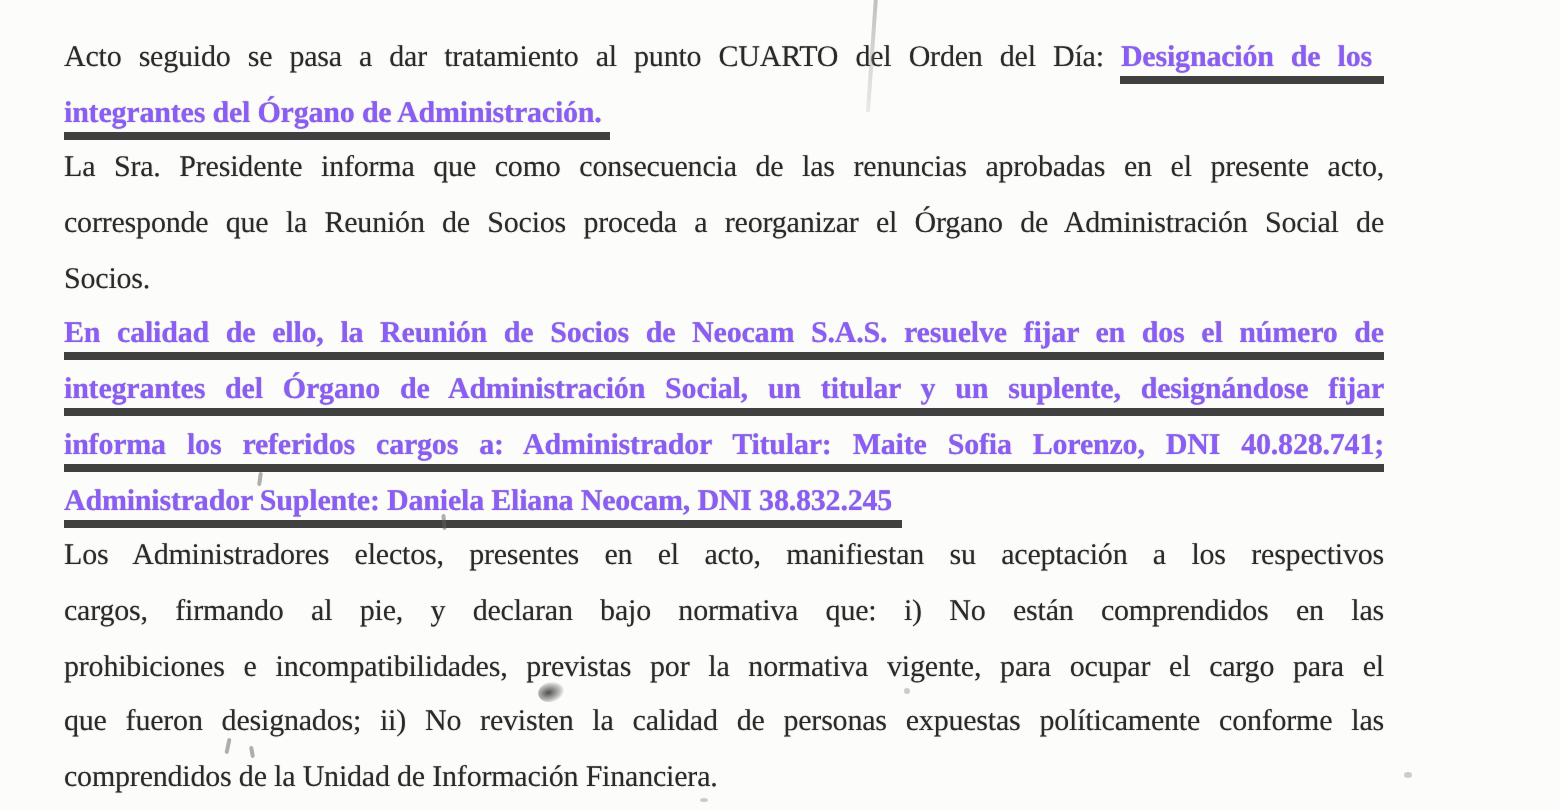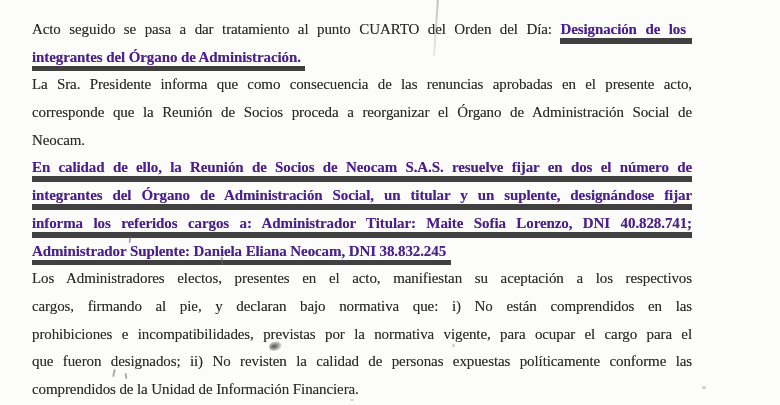--- a/index.html
+++ b/index.html
@@ -34,22 +34,22 @@
   .line.j::after {
     content: "";
     display: inline-block;
     width: 100%;
     height: 0;
     vertical-align: top;
   }
   .seg-normal { font-weight: normal; margin-top: 29px; }
   .seg-bold-underline {
     font-weight: bold;
-    color: #4c1d95;
-    border-bottom: 6px solid #404040;
+    color: #8b5cf6;
+    border-bottom: 4px solid #404040;
     padding-bottom: 1px;
   }
   .artifact { position: absolute; pointer-events: none; }
   .art-crease-line {
     background: linear-gradient(to bottom, rgba(120,120,120,0.45), rgba(160,160,160,0.2));
   }
   .art-ink-smudge {
     background: radial-gradient(ellipse at 40% 50%, rgba(35,35,35,0.8) 0%, rgba(70,70,70,0.3) 55%, rgba(0,0,0,0) 75%);
     border-radius: 50%;
   }
@@ -64,21 +64,21 @@
 </style>
 </head>
 <body>
 
 <div class="page">
   <div>
       <div class="line j"><span class="seg-normal">Acto seguido se pasa a dar tratamiento al punto CUARTO del Orden del Día: </span><span class="seg-bold-underline" style="padding-right: 6px;">Designación de los</span></div>
       <div class="line"><span class="seg-bold-underline" style="padding-right: 4px;">integrantes del Órgano de Administración.</span></div>
       <div class="line j"><span class="seg-normal">La Sra. Presidente informa que como consecuencia de las renuncias aprobadas en el presente acto,</span></div>
       <div class="line j"><span class="seg-normal">corresponde que la Reunión de Socios proceda a reorganizar el Órgano de Administración Social de</span></div>
-      <div class="line"><span class="seg-normal">Neocam.</span></div>
+      <div class="line"><span class="seg-normal">Socios.</span></div>
       <div class="line j"><span class="seg-bold-underline">En calidad de ello, la Reunión de Socios de Neocam S.A.S. resuelve fijar en dos el número de</span></div>
       <div class="line j"><span class="seg-bold-underline">integrantes del Órgano de Administración Social, un titular y un suplente, designándose fijar</span></div>
       <div class="line j"><span class="seg-bold-underline">informa los referidos cargos a: Administrador Titular: Maite Sofia Lorenzo, DNI 40.828.741;</span></div>
       <div class="line"><span class="seg-bold-underline" style="padding-right: 5px;">Administrador Suplente: Daniela Eliana Neocam, DNI 38.832.245</span></div>
       <div class="line j"><span class="seg-normal">Los Administradores electos, presentes en el acto, manifiestan su aceptación a los respectivos</span></div>
       <div class="line j"><span class="seg-normal">cargos, firmando al pie, y declaran bajo normativa que: i) No están comprendidos en las</span></div>
       <div class="line j"><span class="seg-normal">prohibiciones e incompatibilidades, previstas por la normativa vigente, para ocupar el cargo para el</span></div>
       <div class="line j"><span class="seg-normal">que fueron designados; ii) No revisten la calidad de personas expuestas políticamente conforme las</span></div>
       <div class="line"><span class="seg-normal">comprendidos de la Unidad de Información Financiera.</span></div>
     </div>

